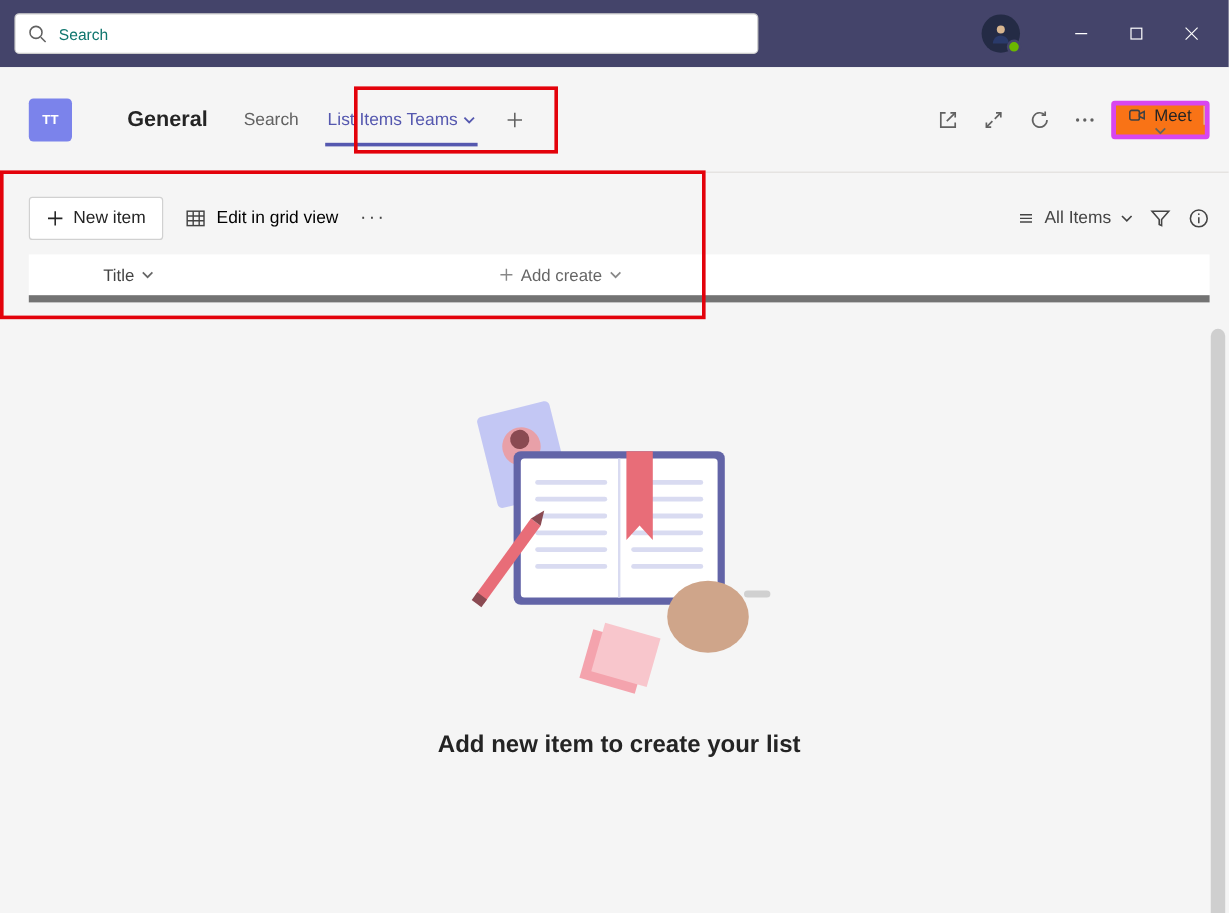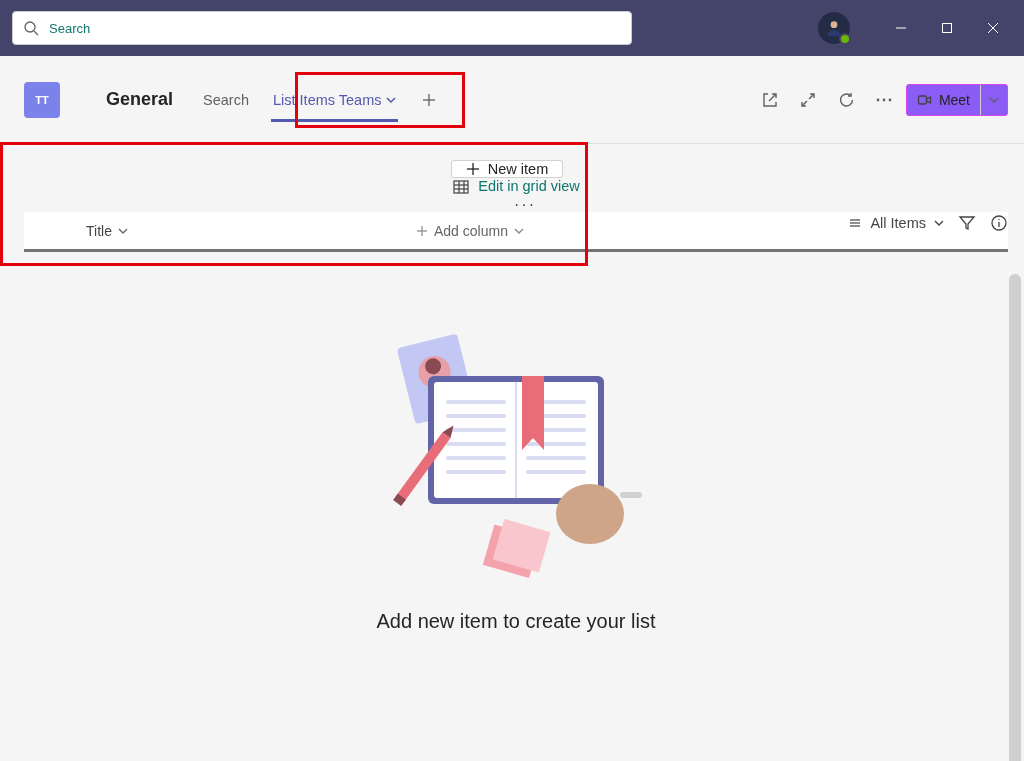--- a/index.html
+++ b/index.html
@@ -24,45 +24,45 @@
   .team-icon { width:36px; height:36px; border-radius:4px; background:#7b83eb; color:#fff; font-size:11px; font-weight:600; display:flex; align-items:center; justify-content:center; margin-right:14px; }
   .channel-name { font-size:18px; font-weight:700; color:#242424; margin-right:18px;margin-left:32px; }
   .tabs { display:flex; align-items:center; gap:0; }
   .tab { padding:0 12px; height:72px; display:flex; align-items:center; font-size:14.5px; color:#616161; position:relative; cursor:pointer; }
   .tab.active { color:#5558af; }
   .tab.active::after { content:""; position:absolute; left:10px; right:10px; bottom:14px; height:3px; background:#5558af; }
   .tab .chev { margin-left:4px; }
   .add-tab { width:34px; height:34px; display:flex; align-items:center; justify-content:center; color:#616161; margin-left:4px; }
   .header-actions { display:flex; align-items:center; gap:6px; margin-left:auto; }
   .hicon-btn { width:32px; height:32px; display:flex; align-items:center; justify-content:center; color:#616161; border-radius:3px; }
-  .meet-btn { display:flex; align-items:center; height:32px; border:1px solid #d946ef; background:#8b5cf6; border-radius:3px; overflow:hidden; }
+  .meet-btn { display:flex; align-items:center; height:32px; border:4px solid #d946ef; background:#f97316; border-radius:3px; overflow:hidden;flex-direction:column; }
   .meet-main { display:flex; align-items:center; gap:6px; padding:0 10px; font-size:14px; color:#242424; height:100%; border-right:1px solid #d1d1d1; }
   .meet-drop { width:26px; display:flex; align-items:center; justify-content:center; height:100%; }
 
   
   .list-area { position:relative; padding:16px 16px 0 24px; height:calc(761px - 56px - 72px); }
-  .list-toolbar { display:flex; align-items:center; height:44px;flex-direction:column; }
+  .list-toolbar { display:flex; align-items:center; height:44px; }
   .new-item-btn { display:flex; align-items:center; gap:8px; height:36px; padding:0 14px; background:#fff; border:1px solid #d1d1d1; border-radius:3px; font-size:14.5px; color:#242424; margin-right:18px; }
-  .grid-view-btn { display:flex; align-items:flex-start; gap:8px; font-size:14.5px; color:#0f766e; height:36px; }
+  .grid-view-btn { display:flex; align-items:center; gap:8px; font-size:14.5px; color:#000000; height:36px; }
   .more-dots { margin-left:18px; color:#444; letter-spacing:2px; font-size:16px; }
   .toolbar-right { margin-left:auto; display:flex; gap:14px; color:#444; }
   .allitems { display:flex; align-items:center; gap:8px; font-size:14.5px; }
 
   
-  .columns-row { display:flex; align-items:center; height:40px; padding:0 0 0 62px; border-bottom:3px solid #737373; margin-top:8px; background:#fff; }
+  .columns-row { display:flex; align-items:center; height:40px; padding:0 0 0 62px; border-bottom:6px solid #737373; margin-top:8px; background:#fff; }
   .col-title { display:flex; align-items:center; gap:6px; font-size:14px; color:#444; width:330px; }
   .add-col { display:flex; align-items:center; gap:6px; font-size:14px; color:#666; }
 
   
   .hl1 { position:absolute; left:295px; top:-72px; width:170px; height:56px; border:3px solid #e3020b; pointer-events:none; }
   .hl2 { position:absolute; left:0px; top:-2px; width:588px; height:124px; border:3px solid #e3020b; pointer-events:none; }
 
   
   .empty-state { display:flex; flex-direction:column; align-items:center; margin-top:70px; }
-  .empty-text { margin-top:28px; font-size:20px; font-weight:400; color:#242424; }
+  .empty-text { margin-top:28px; font-size:20px; font-weight:700; color:#242424; }
   .illus { width:300px; height:260px; }
 
   .scrollbar { position:absolute; right:3px; top:130px; width:12px; height:600px; background:#f0f0f0; border-radius:6px; }
   .scrollbar-thumb { width:12px; height:600px; background:#cfcfcf; border-radius:6px; }
 
   svg { display:block; }
 </style>
 </head>
 <body>
 
@@ -243,21 +243,21 @@
           </svg>
         </span>
     </div>
     <div class="add-col">
       <span>
           <svg width="12" height="12" viewBox="0 0 12 12" stroke="#888" stroke-width="1.2">
             <line x1="6" y1="1" x2="6" y2="11"></line>
             <line x1="1" y1="6" x2="11" y2="6"></line>
           </svg>
         </span>
-      <span>Add column</span>
+      <span>Add create</span>
       <span>
           <svg width="10" height="10" viewBox="0 0 10 10" fill="none" stroke="#888" stroke-width="1.4">
             <polyline points="1,3 5,7 9,3"></polyline>
           </svg>
         </span>
     </div>
   </div>
 
   <div class="empty-state">
     <svg class="illus" viewBox="0 0 300 260">

